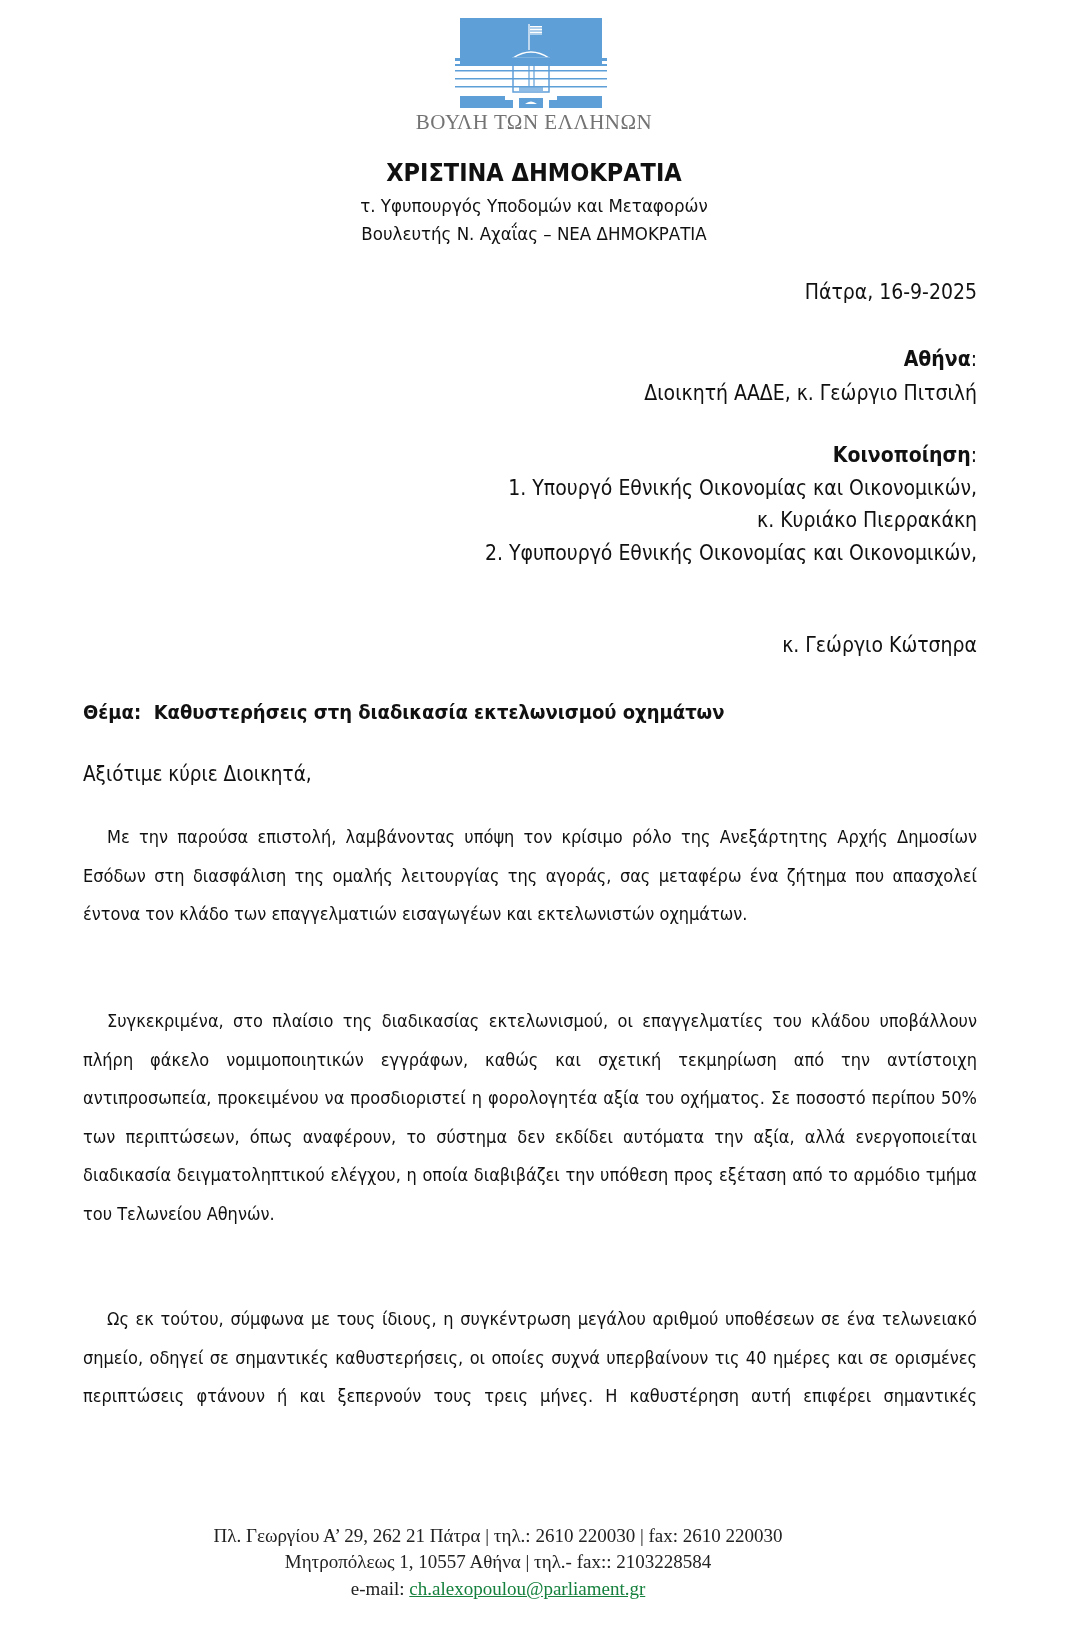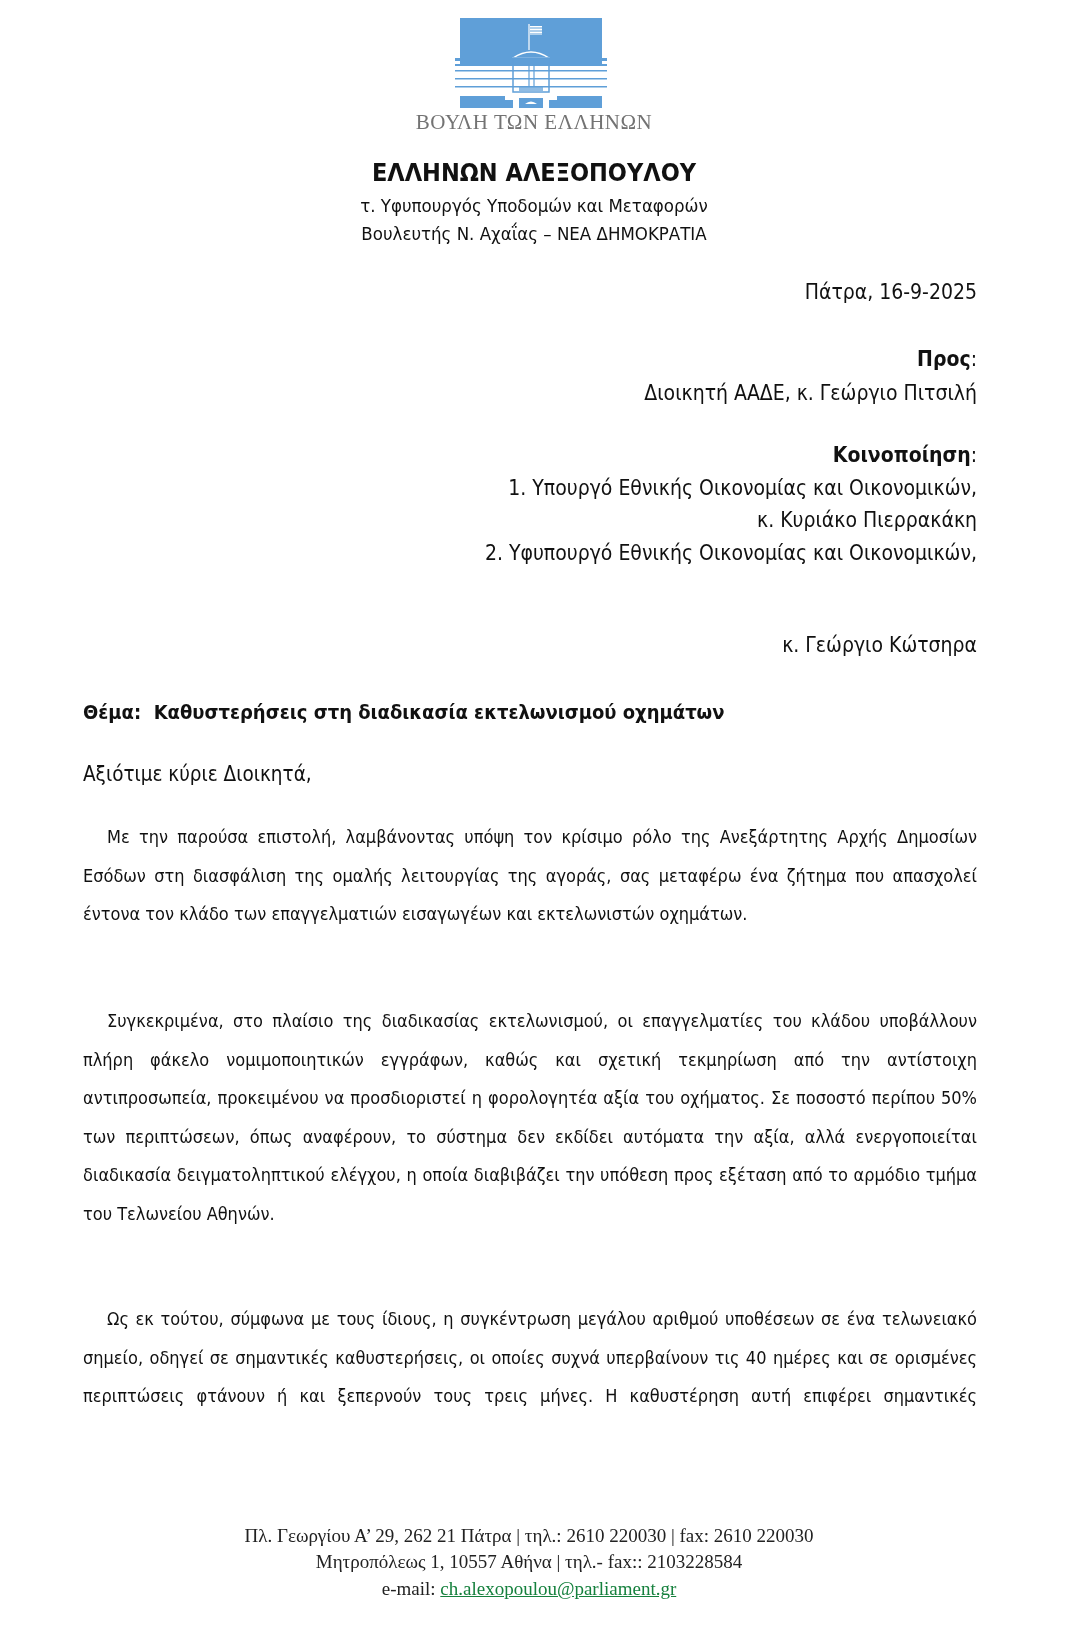--- a/index.html
+++ b/index.html
@@ -31,21 +31,21 @@
   #subject { left: 83px; top: 700px; font-size: 20px; font-weight: bold; }
   #salutation { left: 83px; top: 762px; font-size: 20.5px; text-align: center; }
 
   .para { left: 83px; width: 894px; font-size: 18px; line-height: 38.5px;
           text-align: justify; text-indent: 24px; }
   #para-1 { top: 818px; }
   #para-2 { top: 1002px; }
   #para-3 { top: 1300px; }
 
   .footer { left: 0; width: 996px; text-align: center;
-            font-family: "Liberation Serif", serif; font-size: 19px; color: #222; margin-left: 31px; }
+            font-family: "Liberation Serif", serif; font-size: 19px; color: #222; }
   #footer-1 { top: 1525px; }
   #footer-2 { top: 1551px; }
   #footer-3 { top: 1578px; }
   #footer-email-link { color: #15803d; text-decoration: underline; }
 </style>
 </head>
 <body>
 
 <div id="logo" class="abs">
   <svg width="152" height="92" viewBox="0 0 152 92" xmlns="http://www.w3.org/2000/svg">
@@ -70,27 +70,27 @@
     <line x1="79" y1="46" x2="79" y2="68" stroke="#5f9fd8" stroke-width="1.2"></line>
 
     <path d="M5 78 L50 78 L50 82 L58 82 L58 90 L5 90 Z" fill="#5f9fd8"></path>
     <path d="M147 78 L102 78 L102 82 L94 82 L94 90 L147 90 Z" fill="#5f9fd8"></path>
     <rect x="64" y="80" width="24" height="10" fill="#5f9fd8"></rect>
     <path d="M70 86 Q76 81 82 86 Z" fill="#ffffff"></path>
   </svg>
 </div>
 <div id="logo-text" class="abs">ΒΟΥΛΗ ΤΩΝ ΕΛΛΗΝΩΝ</div>
 
-<div id="author-name" class="abs center-block">ΕΛΛΗΝΩΝ ΑΛΕΞΟΠΟΥΛΟΥ</div>
+<div id="author-name" class="abs center-block">ΧΡΙΣΤΙΝΑ ΔΗΜΟΚΡΑΤΙΑ</div>
 <div id="author-role" class="abs center-block">τ. Υφυπουργός Υποδομών και Μεταφορών</div>
 <div id="author-mp" class="abs center-block">Βουλευτής Ν. Αχαΐας – ΝΕΑ ΔΗΜΟΚΡΑΤΙΑ</div>
 
 <div id="date" class="abs right">Πάτρα, 16-9-2025</div>
 
-<div id="to-label" class="abs right"><b>Προς</b>:</div>
+<div id="to-label" class="abs right"><b>Αθήνα</b>:</div>
 <div id="to-value" class="abs right">Διοικητή ΑΑΔΕ, κ. Γεώργιο Πιτσιλή</div>
 
 <div id="cc-label" class="abs right"><b>Κοινοποίηση</b>:</div>
 <div id="cc-1a" class="abs right">1. Υπουργό Εθνικής Οικονομίας και Οικονομικών,</div>
 <div id="cc-1b" class="abs right">κ. Κυριάκο Πιερρακάκη</div>
 <div id="cc-2a" class="abs right">2. Υφυπουργό Εθνικής Οικονομίας και Οικονομικών,</div>
 <div id="cc-2b" class="abs right">κ. Γεώργιο Κώτσηρα</div>
 
 <div id="subject" class="abs" style="white-space:pre;">Θέμα:  Καθυστερήσεις στη διαδικασία εκτελωνισμού οχημάτων</div>
 <div id="salutation" class="abs">Αξιότιμε κύριε Διοικητά,</div>

